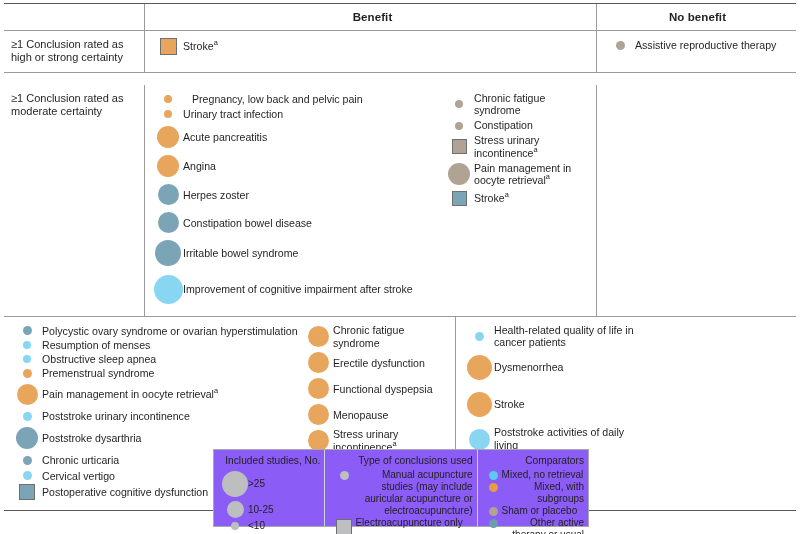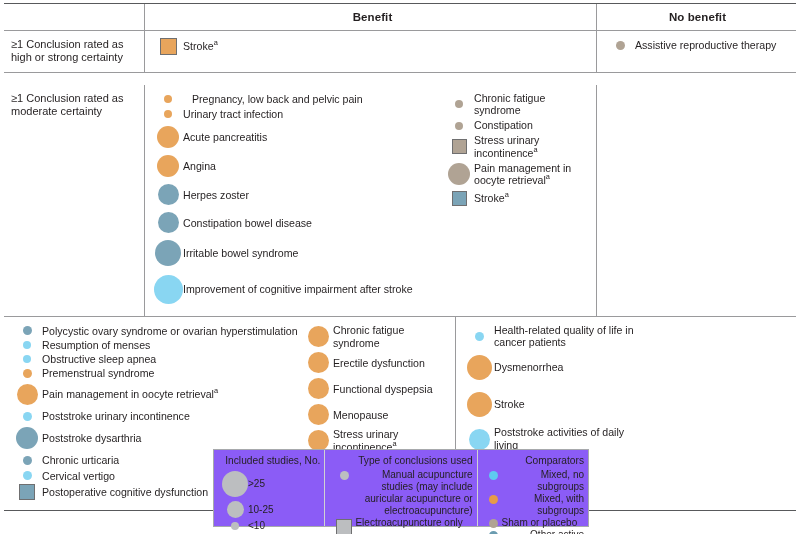--- a/index.html
+++ b/index.html
@@ -400,21 +400,21 @@
         </div>
     </div>
 
     <div class="lg b3">
       <div class="lgtitle">Comparators</div>
       <div id="lg-comp">
           <div class="lgrow top">
             <span class="lgmk sm" style="padding-top: 2px; width: 16px;">
               <span class="dot" style="width: 9px; height: 9px; background: rgb(94, 202, 240); display: inline-block;"></span>
             </span>
-            <span class="lgtxt">Mixed, no subgroups</span>
+            <span class="lgtxt">Mixed, no retrieval</span>
           </div>
           <div class="lgrow top">
             <span class="lgmk sm" style="padding-top: 2px; width: 16px;">
               <span class="dot" style="width: 9px; height: 9px; background: rgb(231, 155, 73); display: inline-block;"></span>
             </span>
             <span class="lgtxt">Mixed, with subgroups</span>
           </div>
           <div class="lgrow top">
             <span class="lgmk sm" style="padding-top: 2px; width: 16px;">
               <span class="dot" style="width: 9px; height: 9px; background: rgb(176, 163, 148); display: inline-block;"></span>

